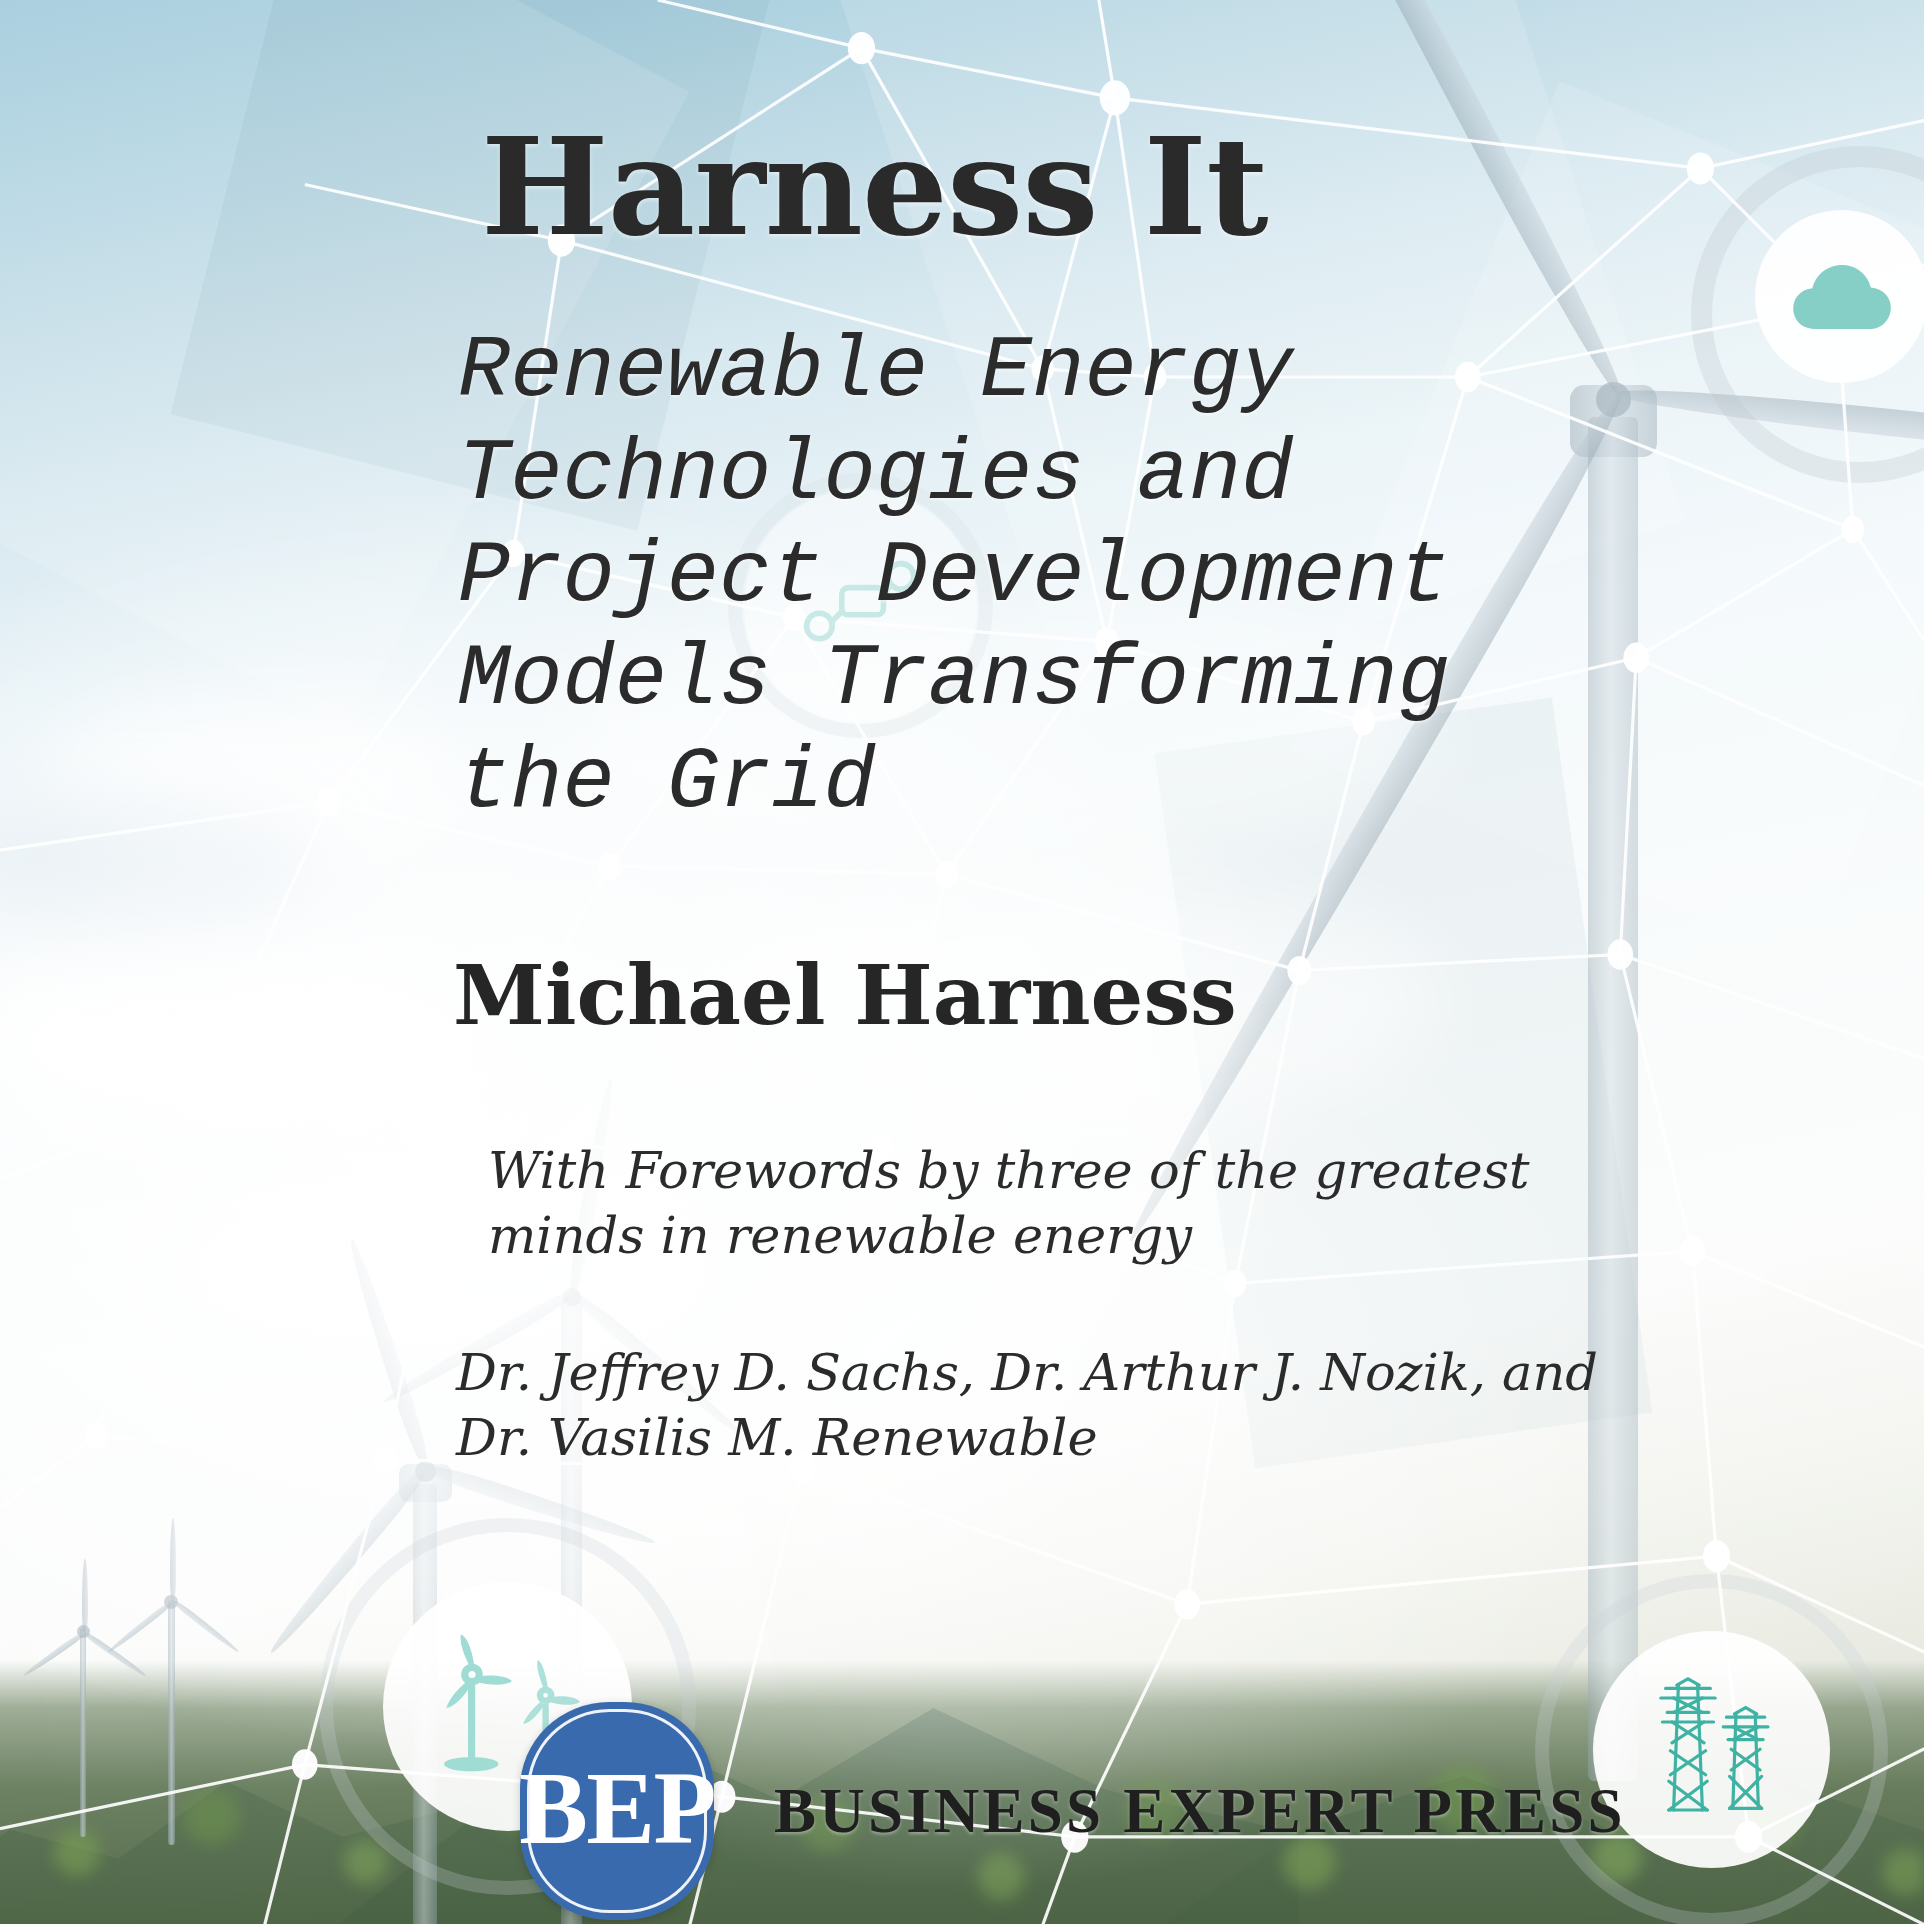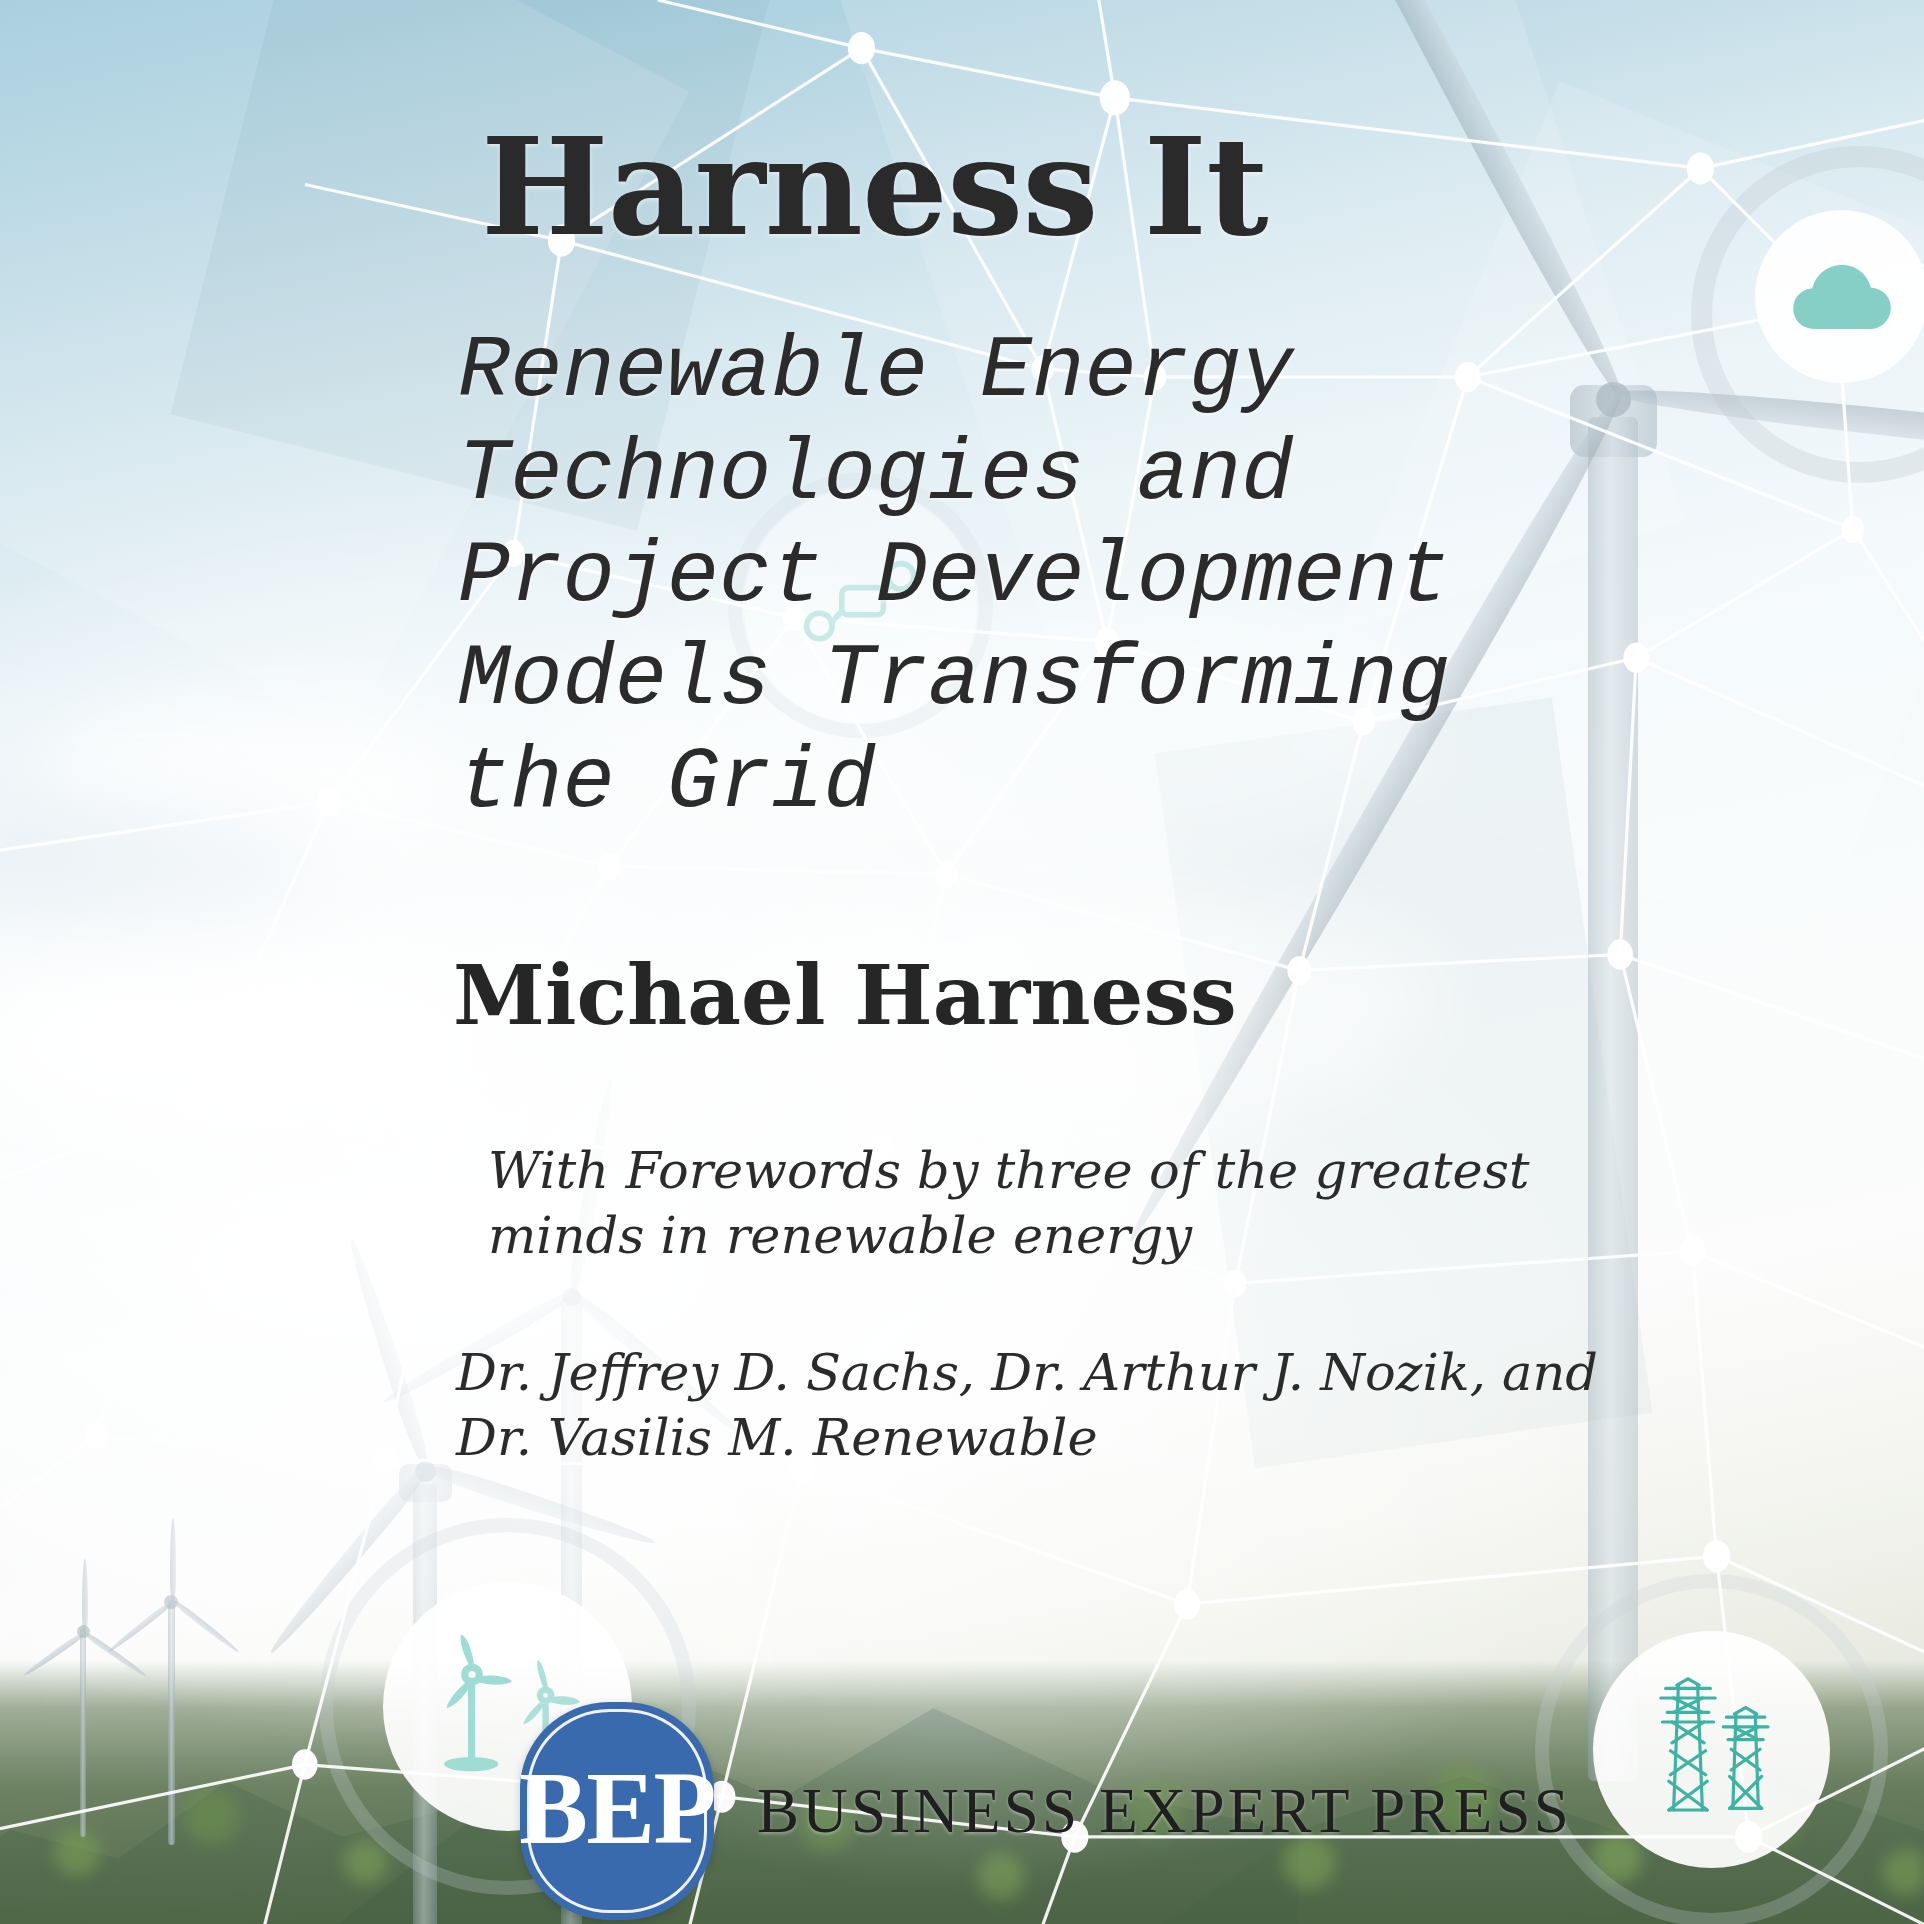--- a/index.html
+++ b/index.html
@@ -175,21 +175,21 @@
     left:456px; top:1341px;
     width:1163px;
     font-family:"DejaVu Serif", serif;
     font-style:italic;
     font-size:51px;
     line-height:1.27;
     color:#2b2b2b;
   }
 
   
-  #publisher { position:absolute; left:520px; top:1702px; display:flex; align-items:center; gap:43px; }
+  #publisher { position:absolute; left:520px; top:1702px; display:flex; align-items:center; gap:60px; }
   #bep-logo {
     position:relative;
     width:194px; height:218px;
     background:#3a6aae;
     border-radius:46% 46% 46% 46% / 40% 40% 40% 40%;
     display:flex; align-items:center; justify-content:center;
     box-shadow:0 2.4px 8px rgba(0,0,0,.18);
   }
   #bep-logo::after {
     content:"";
@@ -203,21 +203,21 @@
     font-family:"Liberation Serif", serif;
     font-weight:700;
     font-size:103px;
     color:#ffffff;
     letter-spacing:-1.6px;
     line-height:1;
     margin-top:-4.8px;
   }
   #pub-name {
     font-family:"Liberation Serif", serif;
-    font-weight:400;
+    font-weight:700;
     font-size:63px;
     letter-spacing:3.2px;
     color:#1f1f1f;
     white-space:nowrap;
     text-shadow:0 1.6px 3.2px rgba(255,255,255,.35);
   }
 </style>
 </head>
 <body>
 

